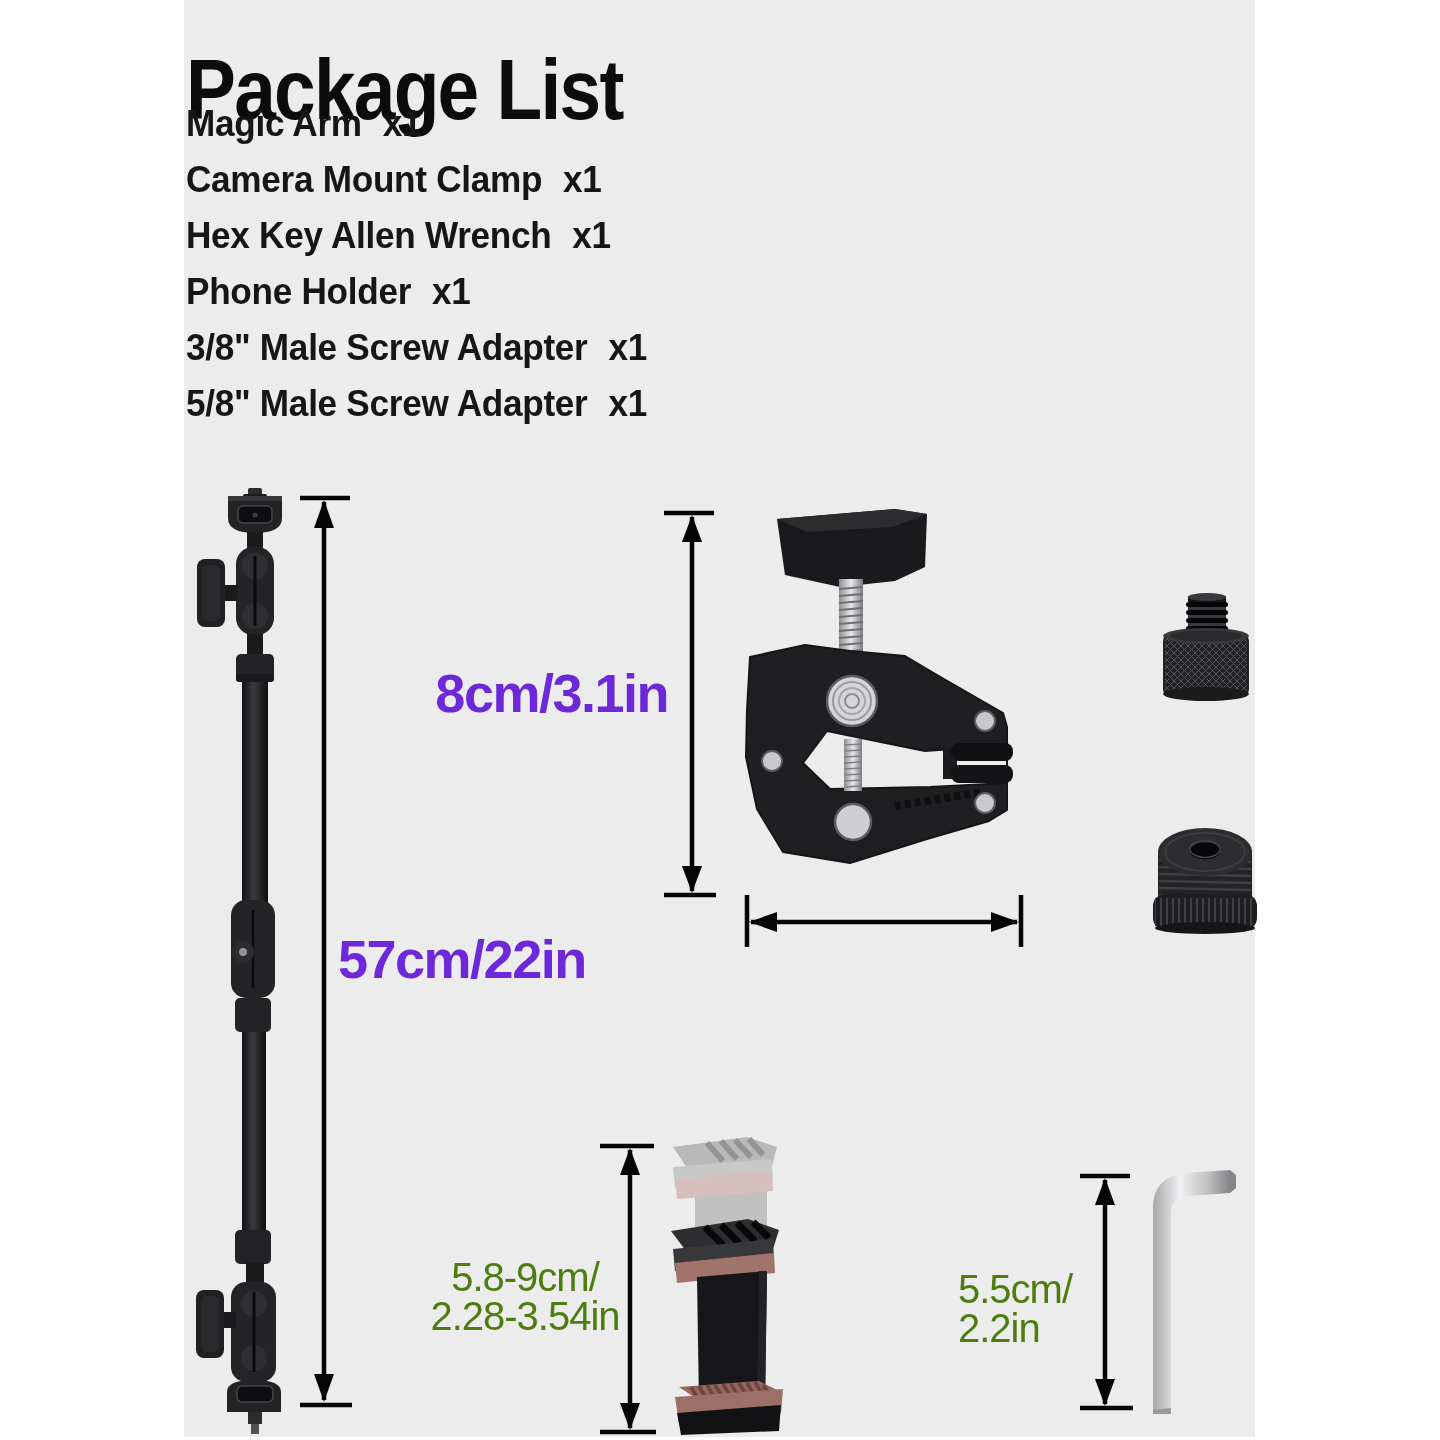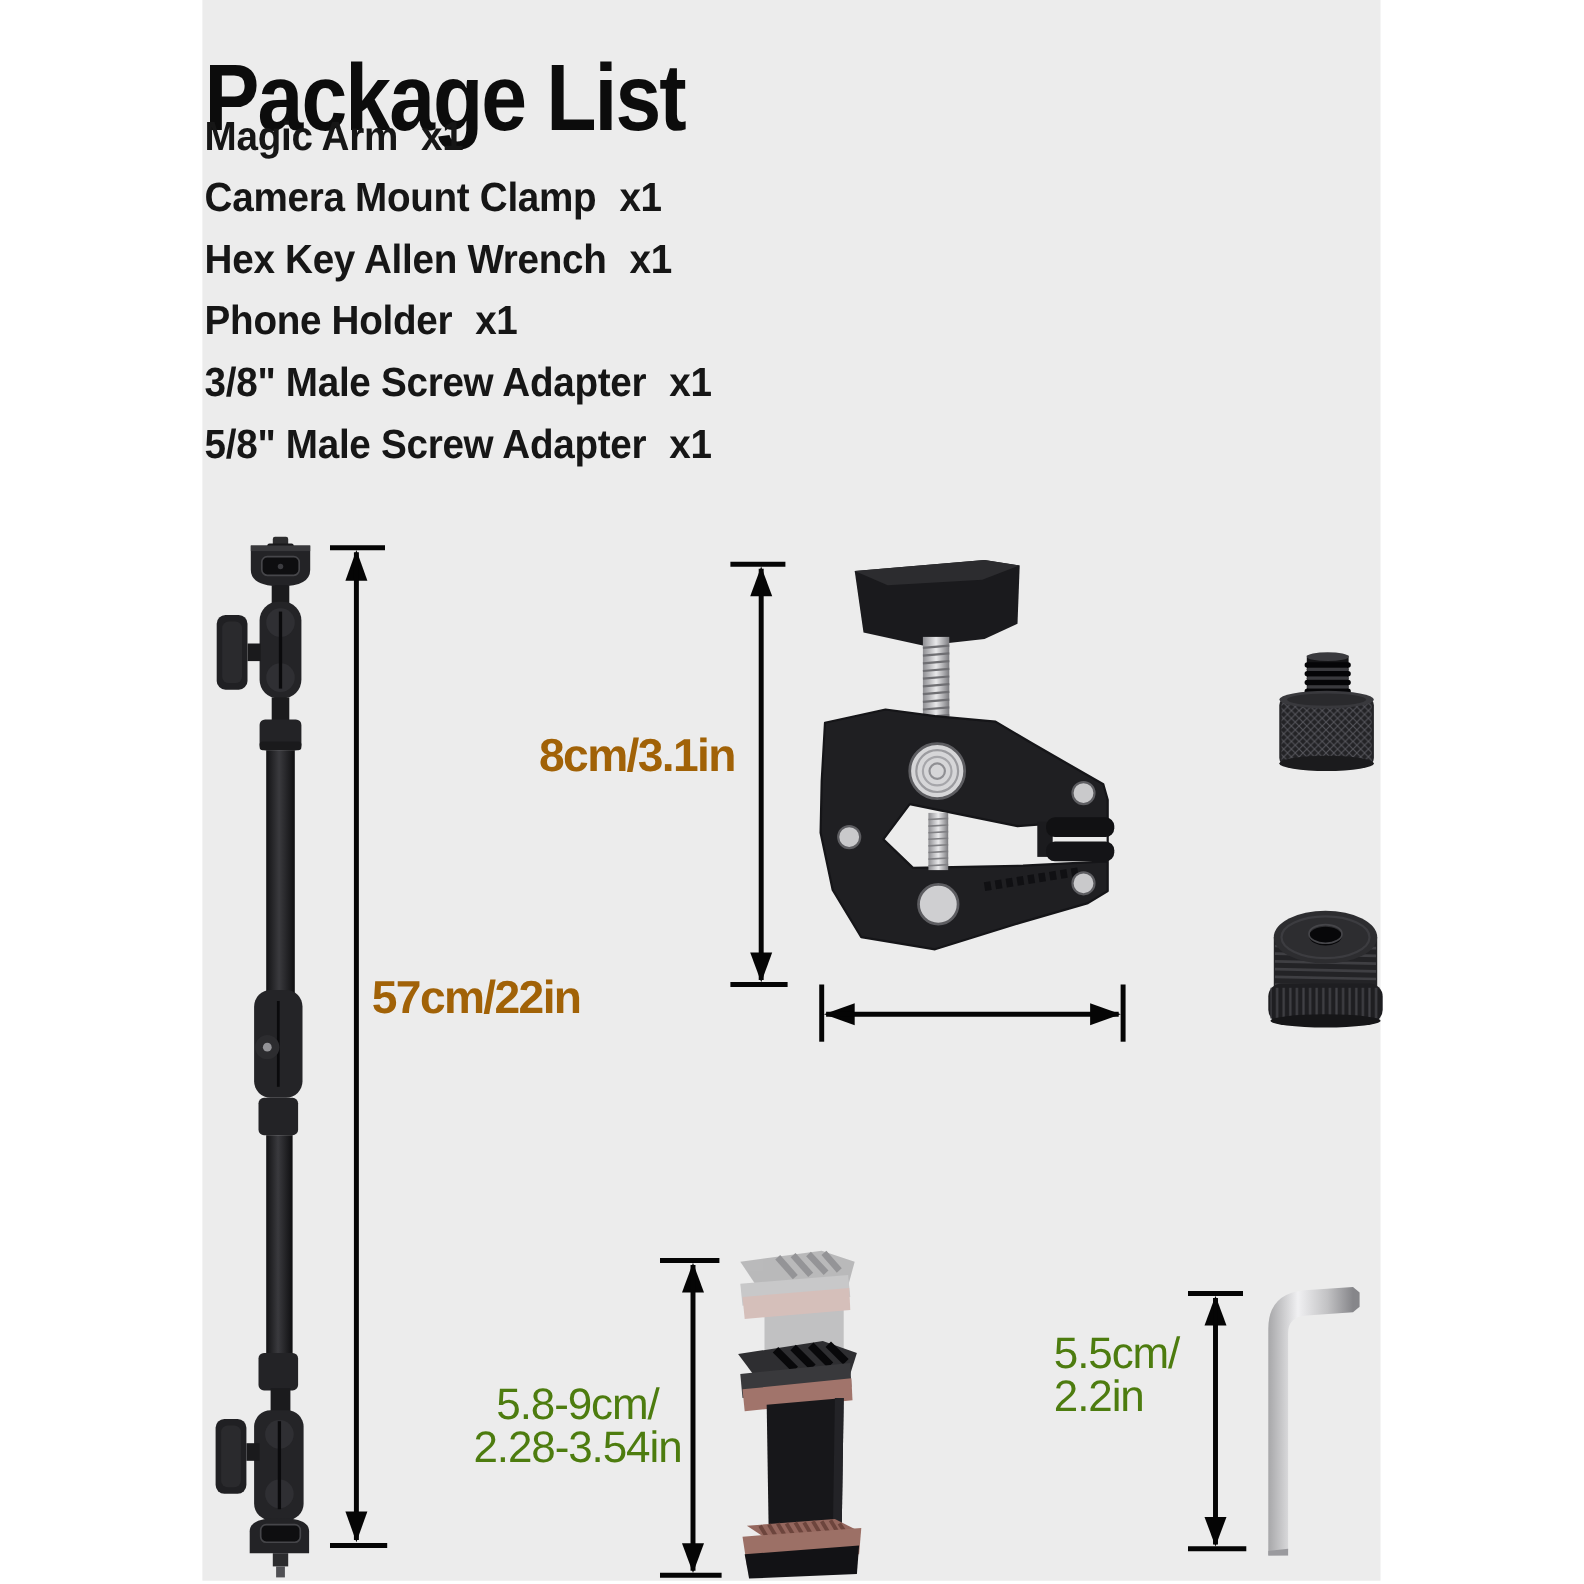--- a/index.html
+++ b/index.html
@@ -3,21 +3,21 @@
 <meta charset="utf-8">
 <style>
   html,body{margin:0;padding:0;}
   body{width:1440px;height:1440px;background:#ffffff;font-family:"Liberation Sans",sans-serif;position:relative;overflow:hidden;}
   .stage{position:absolute;left:0;top:0;width:1440px;height:1440px;background:#ffffff;padding-left:14px;}
   .canvas{position:absolute;left:184px;top:0;width:1071px;height:1437px;background:#ececec;}
   .abs{position:absolute;}
   .title{left:186px;top:-12px;font-size:86px;font-weight:700;color:#0c0c0c;letter-spacing:-2px;line-height:1;transform:scaleX(.87);transform-origin:left top;white-space:nowrap;}
   .plist{left:186px;top:96px;list-style:none;margin:0;padding:0;transform:scaleX(.95);transform-origin:left top;}
   .plist li{display:flex;gap:22px;height:56px;align-items:center;font-size:37px;font-weight:600;color:#161616;letter-spacing:-.3px;white-space:nowrap;}
-  .dim{color:#a16207;font-weight:700;font-size:42px;letter-spacing:-1.5px;line-height:1;white-space:nowrap;}
+  .dim{color:#6d28d9;font-weight:700;font-size:54px;letter-spacing:-1.5px;line-height:1;white-space:nowrap;}
   .dim2{color:#4d7c0f;font-weight:400;font-size:40px;letter-spacing:-1px;line-height:39px;white-space:pre-line;}
   .ctr{text-align:center;}
   .rgt{text-align:right;}
   svg.fig,svg.arrow{position:absolute;display:block;overflow:visible;}
 </style>
 </head>
 <body>
 
 <div class="stage">
   <div class="canvas">
@@ -286,18 +286,18 @@
 
   <svg class="arrow" style="left:1078px;top:1171px;width:58px;height:242px" viewBox="0 0 58 242" stroke="#050505" stroke-width="4.5" fill="#050505">
     <line x1="2" y1="5" x2="52" y2="5"></line>
     <polygon points="27,7 17,34 37,34" stroke="none"></polygon>
     <line x1="27" y1="9" x2="27" y2="233"></line>
     <polygon points="27,235 17,208 37,208" stroke="none"></polygon>
     <line x1="2" y1="237" x2="55" y2="237"></line>
   </svg>
 
   <div class="abs dim rgt" style="left:420px;top:666px;width:248px">8cm/3.1in</div>
-  <div class="abs dim" style="left:338px;top:886px">57cm/22in</div>
+  <div class="abs dim" style="left:338px;top:932px">57cm/22in</div>
   <div class="abs dim2 ctr" style="left:400px;top:1258px;width:250px">5.8-9cm/
 2.28-3.54in</div>
-  <div class="abs dim2" style="left:958px;top:1212px">5.5cm/
+  <div class="abs dim2" style="left:958px;top:1270px">5.5cm/
 2.2in</div>
 </div>
 
 </body></html>

